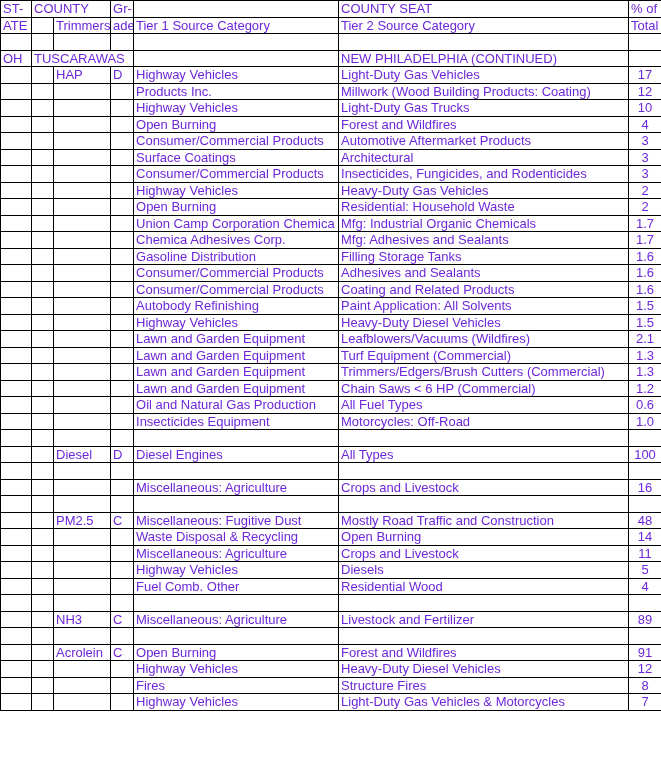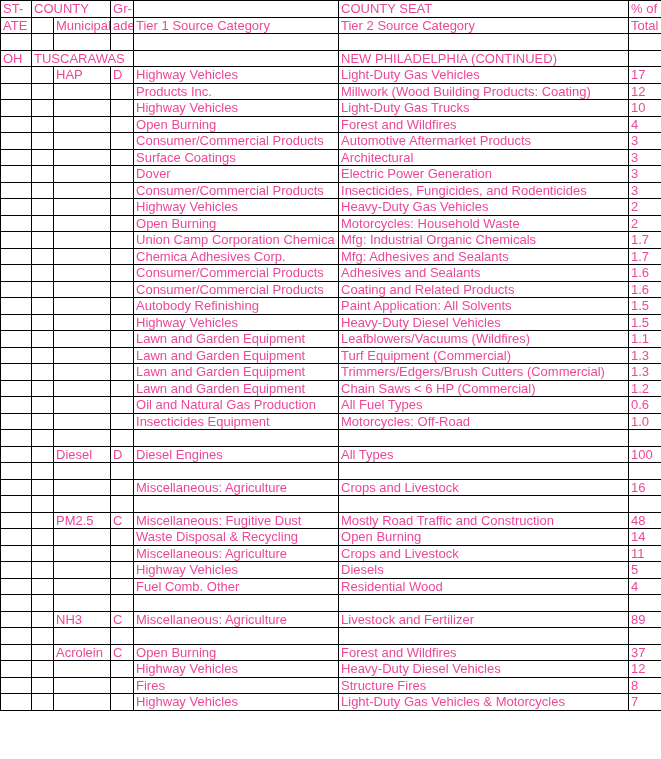--- a/index.html
+++ b/index.html
@@ -11,34 +11,34 @@
     width: 661px;
     height: 759px;
     overflow: hidden;
   }
   table.pollutant-table {
     border-collapse: collapse;
     table-layout: fixed;
     width: 661px;
     font-family: "Liberation Sans", sans-serif;
     font-size: 13px;
-    color: #ec4899;
+    color: #6d28d9;
   }
   table.pollutant-table td {
     border: 1px solid #000000;
     height: 15.5px;
     line-height: 15px;
     padding: 0 1px 0 2px;
     white-space: nowrap;
     overflow: hidden;
     vertical-align: middle;
     text-align: left;
   }
   table.pollutant-table td.num {
-    text-align: left;
+    text-align: center;
     padding-right: 2px;
   }
 </style>
 </head>
 <body>
 
 <table class="pollutant-table">
   <colgroup>
     <col style="width:31px">
     <col style="width:22px">
@@ -53,21 +53,21 @@
         <td>ST-</td>
         <td colspan="2">COUNTY</td>
         <td>Gr-</td>
         <td></td>
         <td>COUNTY SEAT</td>
         <td>% of</td>
       </tr>
       <tr>
         <td>ATE</td>
         <td></td>
-        <td>Municipal</td>
+        <td>Trimmers</td>
         <td>ade</td>
         <td>Tier 1 Source Category</td>
         <td>Tier 2 Source Category</td>
         <td>Total</td>
       </tr>
       <tr>
         <td></td>
         <td></td>
         <td></td>
         <td></td>
@@ -134,49 +134,40 @@
         <td></td>
         <td>Surface Coatings</td>
         <td>Architectural</td>
         <td class="num">3</td>
       </tr>
       <tr>
         <td></td>
         <td></td>
         <td></td>
         <td></td>
-        <td>Dover</td>
-        <td>Electric Power Generation</td>
-        <td class="num">3</td>
-      </tr>
-      <tr>
-        <td></td>
-        <td></td>
-        <td></td>
-        <td></td>
         <td>Consumer/Commercial Products</td>
         <td>Insecticides, Fungicides, and Rodenticides</td>
         <td class="num">3</td>
       </tr>
       <tr>
         <td></td>
         <td></td>
         <td></td>
         <td></td>
         <td>Highway Vehicles</td>
         <td>Heavy-Duty Gas Vehicles</td>
         <td class="num">2</td>
       </tr>
       <tr>
         <td></td>
         <td></td>
         <td></td>
         <td></td>
         <td>Open Burning</td>
-        <td>Motorcycles: Household Waste</td>
+        <td>Residential: Household Waste</td>
         <td class="num">2</td>
       </tr>
       <tr>
         <td></td>
         <td></td>
         <td></td>
         <td></td>
         <td>Union Camp Corporation Chemica</td>
         <td>Mfg: Industrial Organic Chemicals</td>
         <td class="num">1.7</td>
@@ -188,20 +179,29 @@
         <td></td>
         <td>Chemica Adhesives Corp.</td>
         <td>Mfg: Adhesives and Sealants</td>
         <td class="num">1.7</td>
       </tr>
       <tr>
         <td></td>
         <td></td>
         <td></td>
         <td></td>
+        <td>Gasoline Distribution</td>
+        <td>Filling Storage Tanks</td>
+        <td class="num">1.6</td>
+      </tr>
+      <tr>
+        <td></td>
+        <td></td>
+        <td></td>
+        <td></td>
         <td>Consumer/Commercial Products</td>
         <td>Adhesives and Sealants</td>
         <td class="num">1.6</td>
       </tr>
       <tr>
         <td></td>
         <td></td>
         <td></td>
         <td></td>
         <td>Consumer/Commercial Products</td>
@@ -226,21 +226,21 @@
         <td>Heavy-Duty Diesel Vehicles</td>
         <td class="num">1.5</td>
       </tr>
       <tr>
         <td></td>
         <td></td>
         <td></td>
         <td></td>
         <td>Lawn and Garden Equipment</td>
         <td>Leafblowers/Vacuums (Wildfires)</td>
-        <td class="num">1.1</td>
+        <td class="num">2.1</td>
       </tr>
       <tr>
         <td></td>
         <td></td>
         <td></td>
         <td></td>
         <td>Lawn and Garden Equipment</td>
         <td>Turf Equipment (Commercial)</td>
         <td class="num">1.3</td>
       </tr>
@@ -397,21 +397,21 @@
         <td></td>
         <td></td>
       </tr>
       <tr>
         <td></td>
         <td></td>
         <td>Acrolein</td>
         <td>C</td>
         <td>Open Burning</td>
         <td>Forest and Wildfires</td>
-        <td class="num">37</td>
+        <td class="num">91</td>
       </tr>
       <tr>
         <td></td>
         <td></td>
         <td></td>
         <td></td>
         <td>Highway Vehicles</td>
         <td>Heavy-Duty Diesel Vehicles</td>
         <td class="num">12</td>
       </tr>

